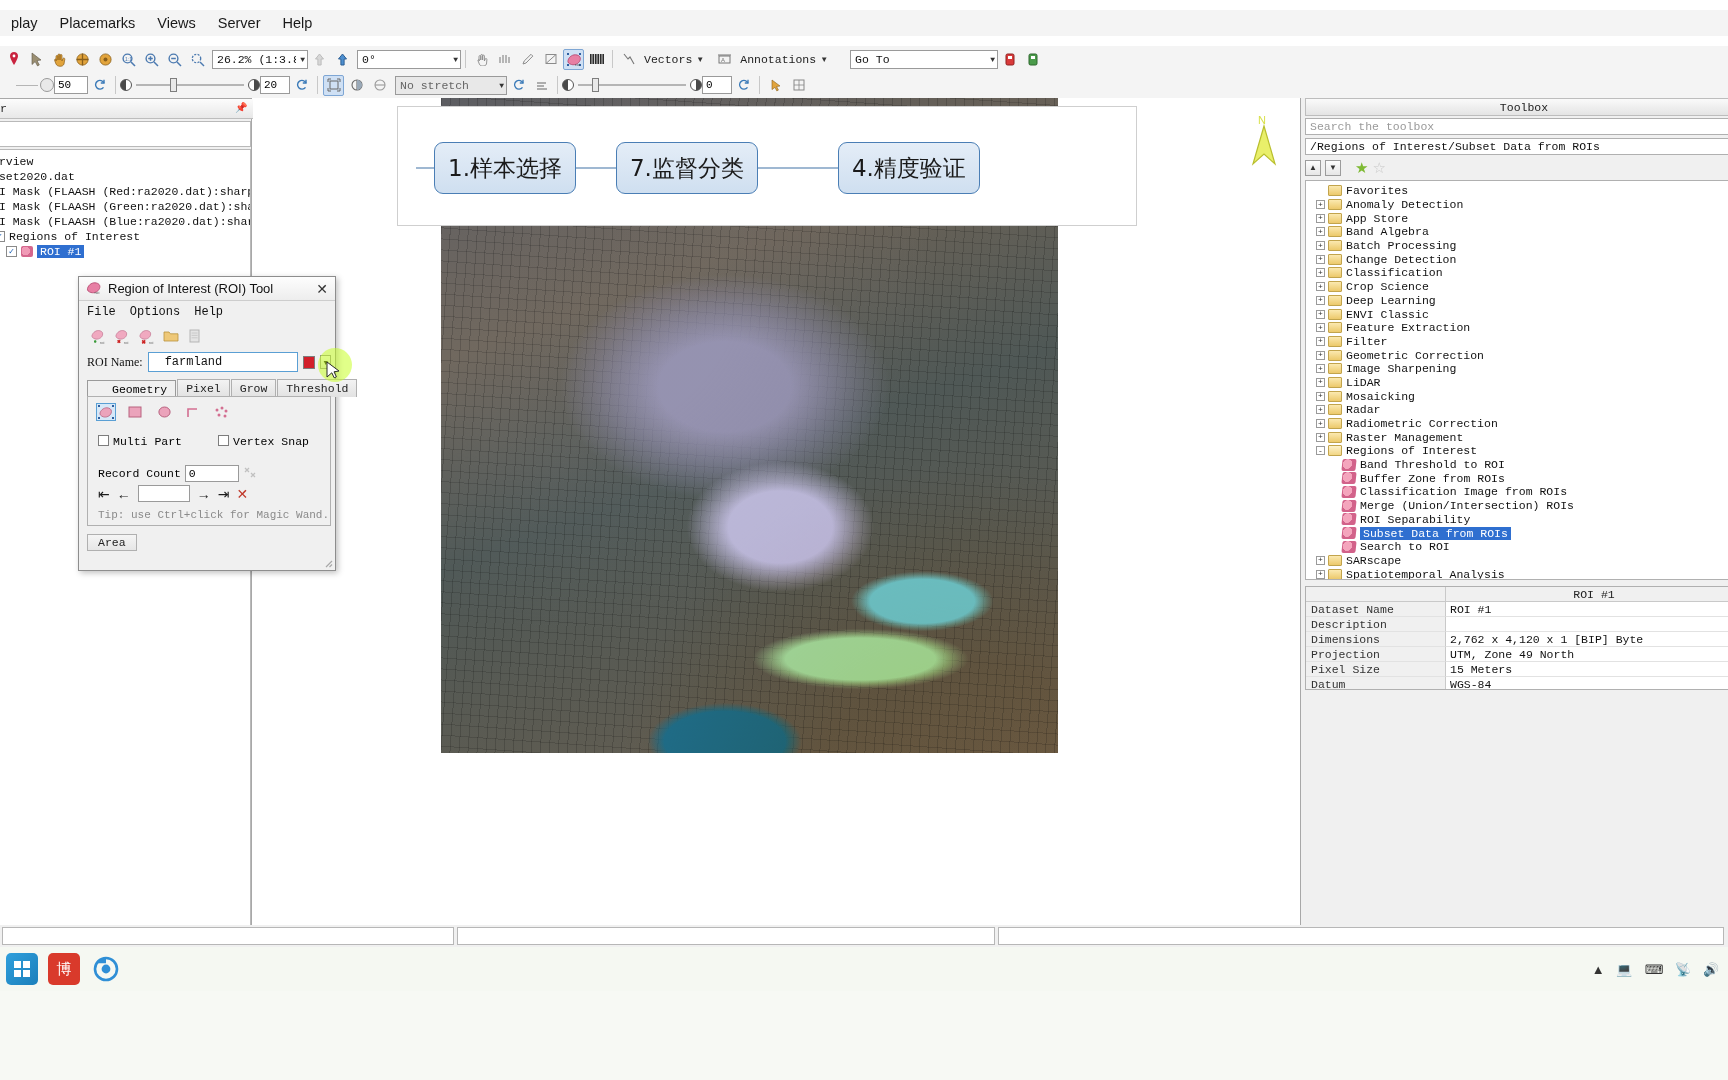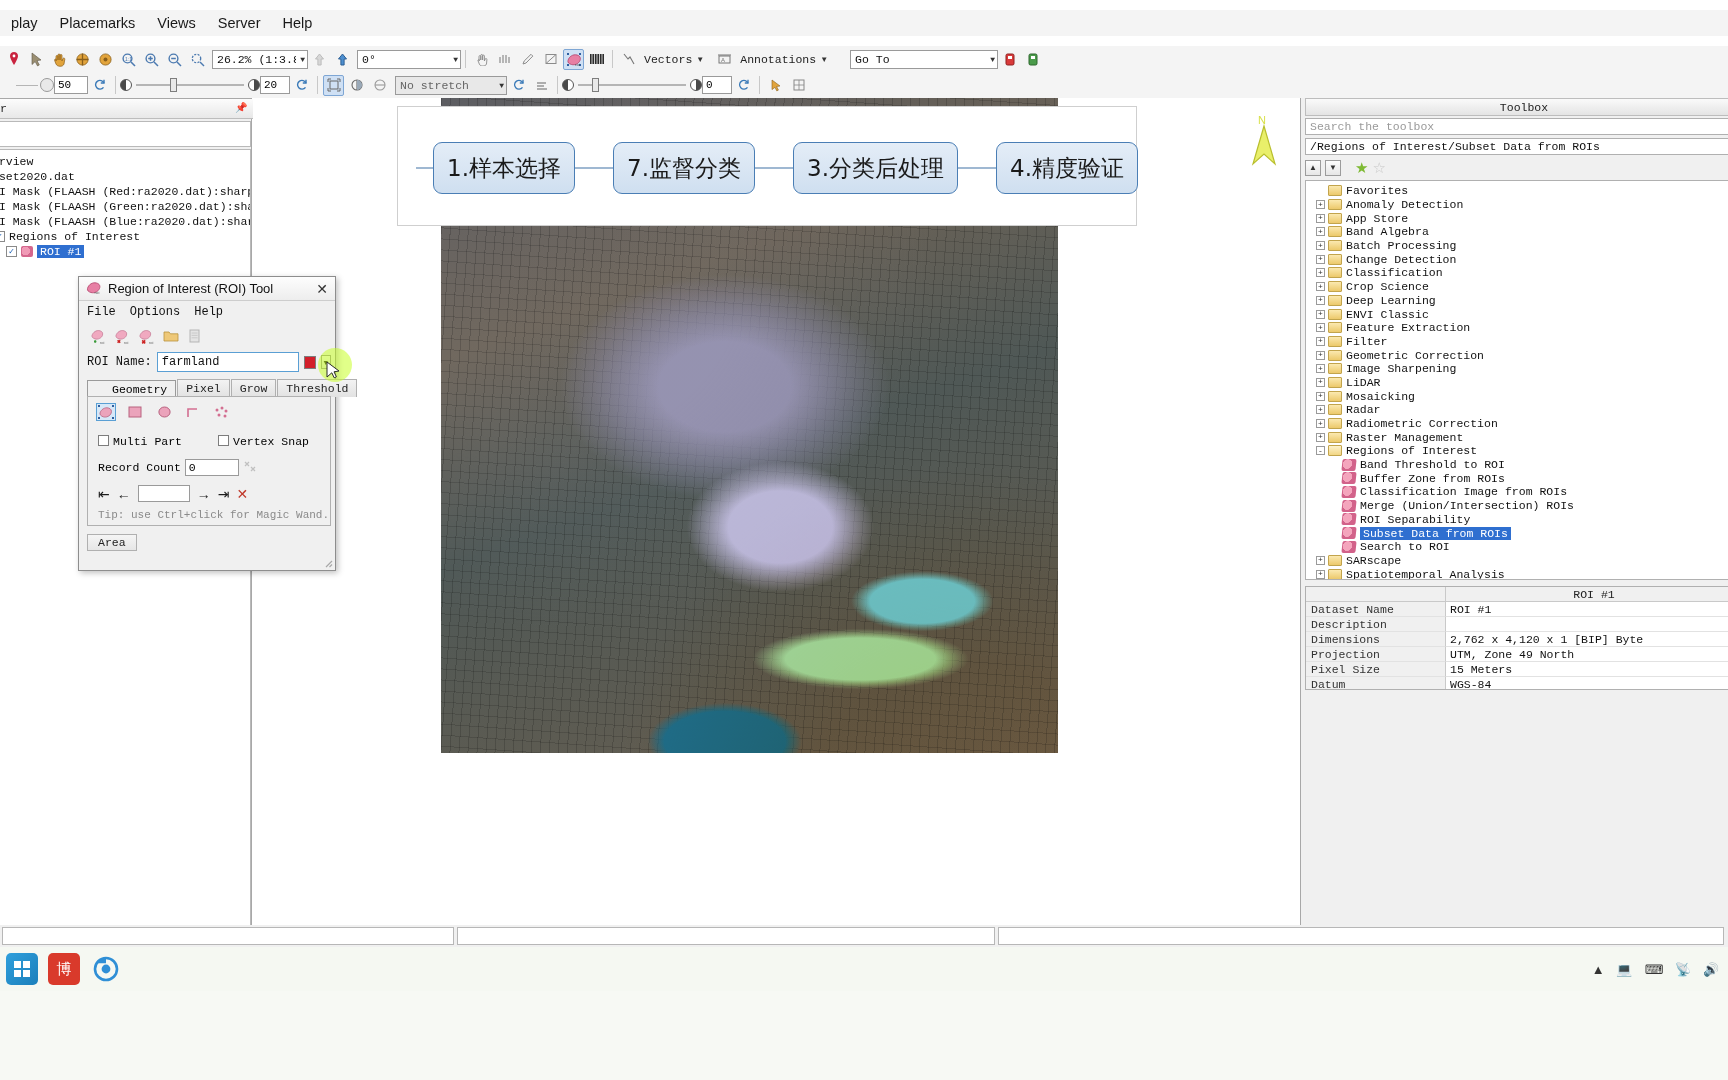--- a/index.html
+++ b/index.html
@@ -241,25 +241,25 @@
     font-family:"Liberation Mono", monospace; font-size:12px; color:#111; gap:14px;
   }
   #roi-tools{
     position:absolute; left:6px; top:47px; width:246px; height:24px;
     display:flex; align-items:center; gap:5px; padding-left:4px;
   }
   .roitool{ width:19px;height:19px; display:flex;align-items:center;justify-content:center;}
   #roi-namerow{
     position:absolute; left:8px; top:74px; width:244px; height:22px; display:flex; align-items:center; gap:5px;
   }
-  #roi-namelbl{ font-family:Liberation Mono, monospace; font-size:12px; color:#111; white-space:nowrap;}
+  #roi-namelbl{ font-family:Liberation Serif, serif; font-size:12px; color:#111; white-space:nowrap;}
   #roi-nameinput{
     width:168px; height:20px; background:#fff; border:1px solid #5a9fd4;
     font-family:"Liberation Mono", monospace; font-size:12px; color:#111;
-    display:flex; align-items:center; padding-left:4px;
+    display:flex; align-items:center; padding-left:16px;
   }
   #roi-colorbtn{ width:14px;height:13px; background:#d21f2a; border:1px solid #7d7d7d; }
   #roi-colorarrow{ width:12px; height:14px; border:1px solid #8f8f8f; background:linear-gradient(#fafafa,#e3e3e3);
     display:flex; align-items:center; justify-content:center; font-size:7px;}
   #cursorhalo{
     position:absolute; left:318px; top:348px; width:34px;height:34px; border-radius:50%;
     background:rgba(200,255,40,0.55);
   }
   #roi-tabs{
     position:absolute; left:8px; top:102px; width:244px; height:18px;
@@ -271,21 +271,21 @@
   #roi-tabbody{
     position:absolute; left:8px; top:119px; width:244px; height:130px;
     border:1px solid #b0b0b0; background:#f0f0f0;
   }
   #roi-shapes{ position:absolute; left:8px; top:6px; display:flex; gap:9px; align-items:center;}
   .shp{ width:20px;height:18px; display:flex;align-items:center;justify-content:center;}
   .shp.sel{ border:1px solid #5a9fd4; background:#d6e8f8;}
   #roi-checks{ position:absolute; left:10px; top:38px; width:224px; display:flex; gap:36px;
     font-family:"Liberation Mono", monospace; font-size:11.5px; align-items:center;}
   .cbx{ width:11px;height:11px;border:1px solid #7d7d7d;background:#fff; display:inline-block; margin-right:4px; vertical-align:-1px;}
-  #roi-rec{ position:absolute; left:10px; top:62px; display:flex; align-items:center; gap:4px;
+  #roi-rec{ position:absolute; left:10px; top:68px; display:flex; align-items:center; gap:4px;
     font-family:"Liberation Mono", monospace; font-size:11.5px;}
   #roi-recbox{ width:54px;height:17px;background:#fff;border:1px solid #9a9a9a;
     font-family:"Liberation Mono", monospace; font-size:11.5px; display:flex;align-items:center;padding-left:3px;}
   #roi-nav{ position:absolute; left:10px; top:88px; display:flex; align-items:center; gap:7px; }
   #roi-navbox{ width:52px;height:17px;background:#fff;border:1px solid #9a9a9a;}
   .navg{ font-size:14px; color:#1c1c1c; line-height:1; }
   #roi-tip{ position:absolute; left:10px; top:112px;
     font-family:"Liberation Mono", monospace; font-size:11px; color:#8a8a8a;}
   #roi-area{
     position:absolute; left:8px; top:256px; width:244px; height:18px;
@@ -584,23 +584,20 @@
     <div id="flowrow">
       <div class="fstub"></div>
       <div class="fbox">
         <span>1.样本选择</span>
       </div>
       <div class="fconn"></div>
       <div class="fbox">
         <span>7.监督分类</span>
       </div>
       <div class="fconn"></div>
-      <div class="fbox">
-        <span>3.分类后处理</span>
-      </div>
       <div class="fconn"></div>
       <div class="fbox">
         <span>4.精度验证</span>
       </div>
     </div>
   </div>
 </div>
 
 <div id="northarrow">
   <svg width="40" height="60" viewBox="0 0 40 60">

